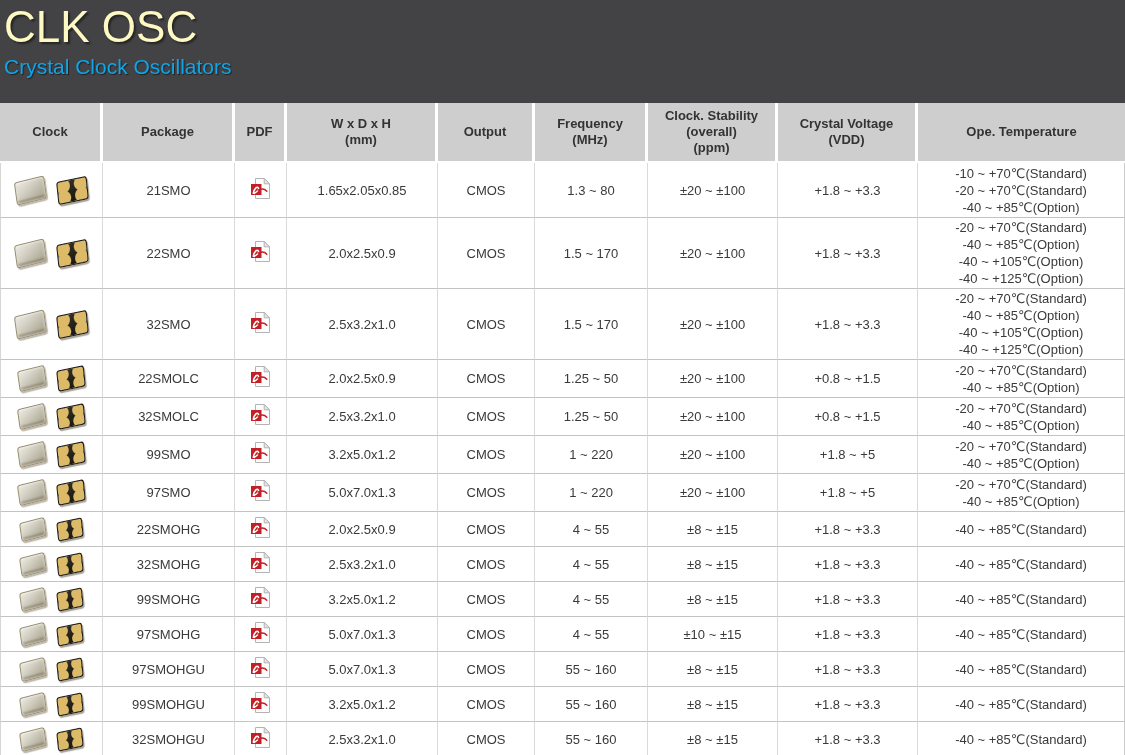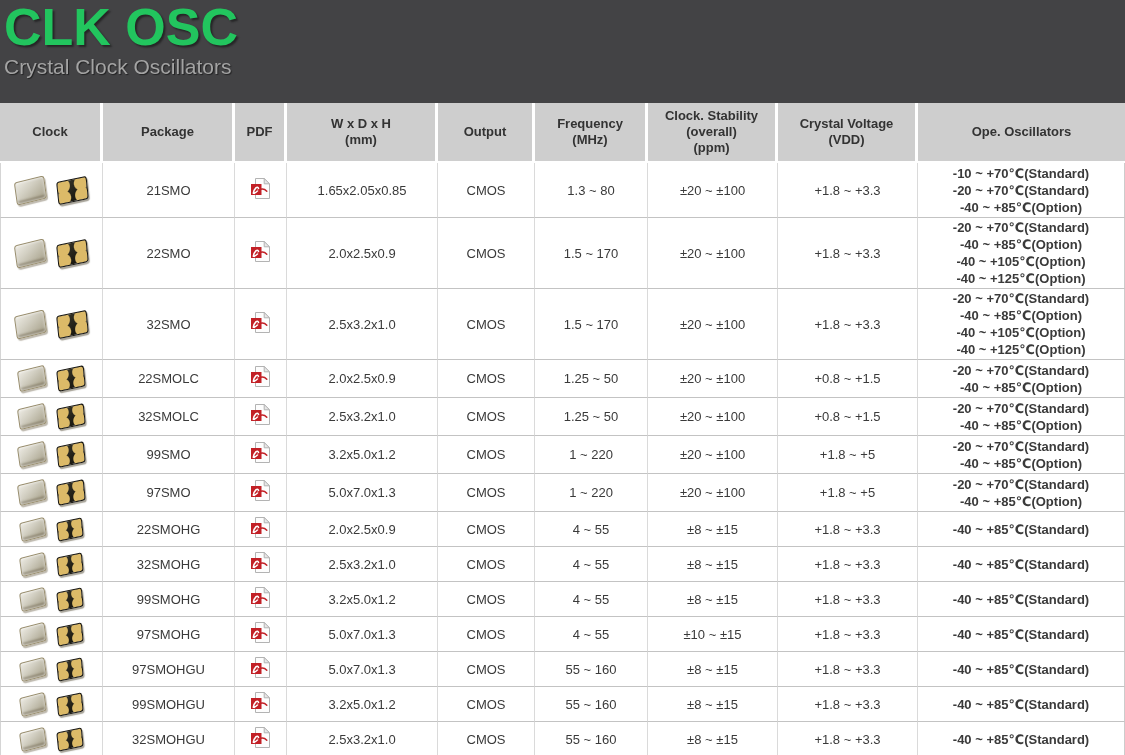--- a/index.html
+++ b/index.html
@@ -7,25 +7,25 @@
     width:1125px;height:755px;overflow:hidden;background:#ffffff;
     font-family:"Liberation Sans","DejaVu Sans",sans-serif;
     -webkit-font-smoothing:antialiased;
   }
   
   .banner{
     width:100%;height:103px;background:#434345;box-sizing:border-box;
     padding:2px 0 0 4px;
   }
   .banner-title{
-    color:#22c55e;font-size:52px;font-weight:bold;line-height:50px;
+    color:#fef9c3;font-size:44px;font-weight:normal;line-height:50px;
     letter-spacing:0px;text-shadow:2px 2px 2px rgba(0,0,0,.45);
   }
   .banner-subtitle{
-    color:#a3a3a3;font-size:21px;line-height:26px;margin-top:2px;
+    color:#0ea5e9;font-size:21px;line-height:26px;margin-top:2px;
     text-shadow:1px 1px 1px rgba(0,0,0,.5);
   }
   
   table{
     table-layout:fixed;width:1125px;border-collapse:separate;border-spacing:0;
   }
   col.c-photo{width:103px}
   col.c-package{width:132px}
   col.c-pdf{width:52px}
   col.c-dims{width:151px}
@@ -42,21 +42,21 @@
   }
   th:last-child{border-right:none;}
   td{
     background:#ffffff;color:#3a3a3a;font-size:13px;text-align:center;
     vertical-align:middle;border-right:1px solid #dadada;
     border-bottom:1px solid #c3c3c3;padding:1px 2px;box-sizing:border-box;
     line-height:17px;
   }
   td:first-child{border-left:1px solid #d5d5d5;}
   td:last-child{border-right:1px solid #cccccc;}
-  td.temp-cell{white-space:pre-line;font-weight:bold;}
+  td.temp-cell{white-space:pre-line;}
   tr.lines-1{height:35px}
   tr.lines-2{height:38px}
   tr.lines-3{height:55px}
   tr.lines-4{height:70px}
   
   .photo-wrap{display:flex;justify-content:center;align-items:center;gap:11px;}
   .chip-top{
     display:block;border-radius:3px;
     background:linear-gradient(145deg,#edebe3 0%,#d2cfc2 40%,#a59f88 100%);
     border:1px solid #978c6c;
@@ -110,21 +110,21 @@
       <th>W x D x H
 (mm)</th>
       <th>Output</th>
       <th>Frequency
 (MHz)</th>
       <th>Clock. Stability
 (overall)
 (ppm)</th>
       <th>Crystal Voltage
 (VDD)</th>
-      <th>Ope. Oscillators</th>
+      <th>Ope. Temperature</th>
     </tr>
   </thead>
   <tbody>
       <tr class="lines-3">
     <td>
       <span class="photo-wrap">
         <span class="chip-top"></span>
         <span class="chip-bottom"></span>
       </span>
     </td>

